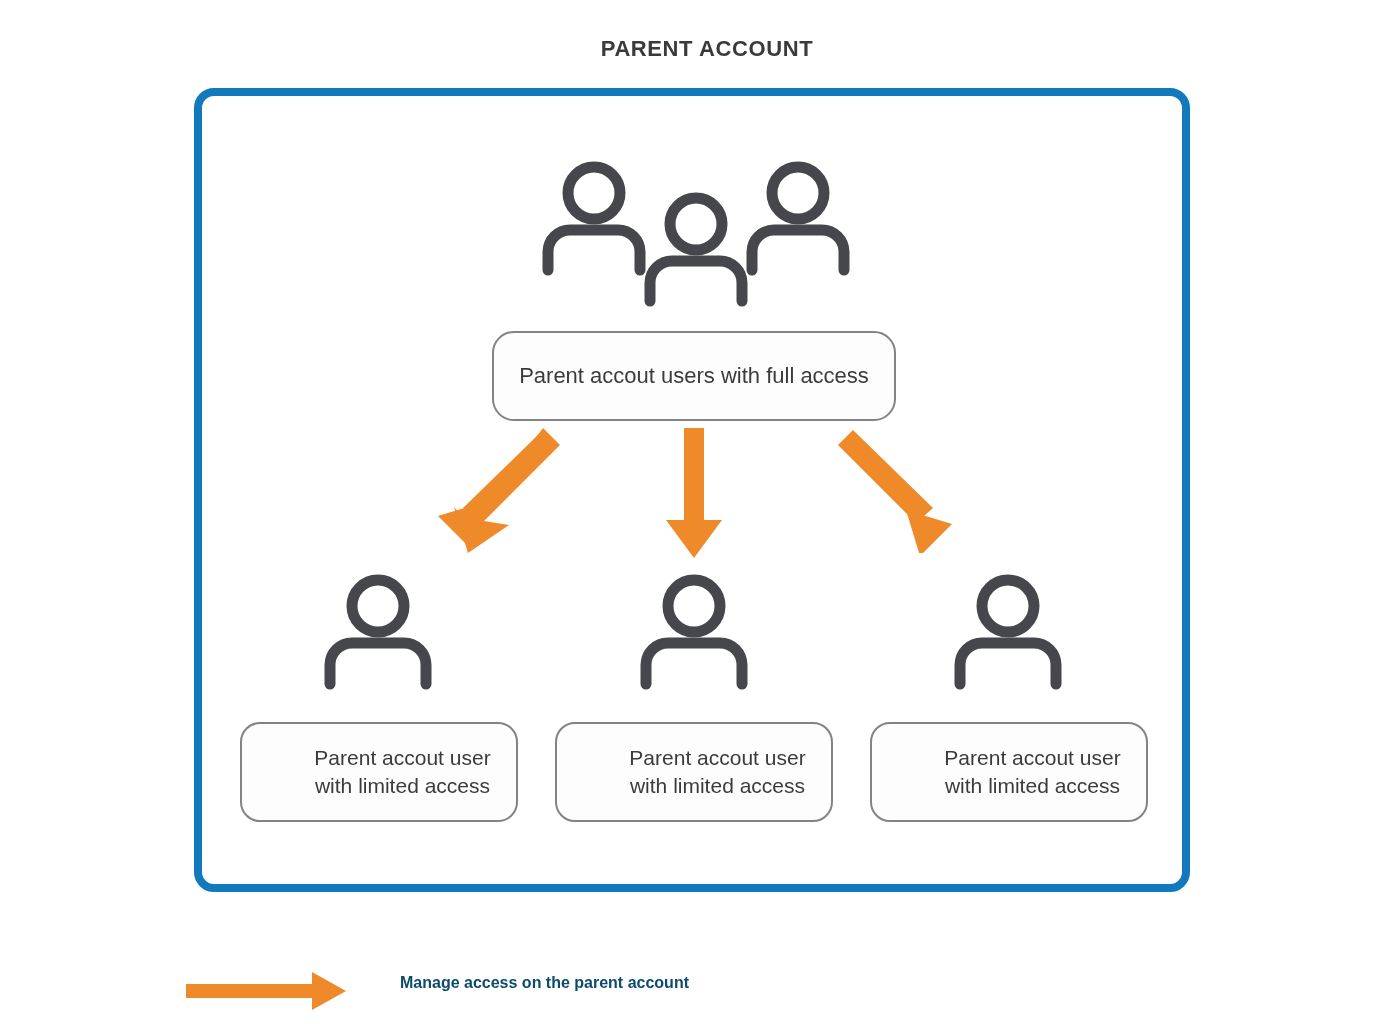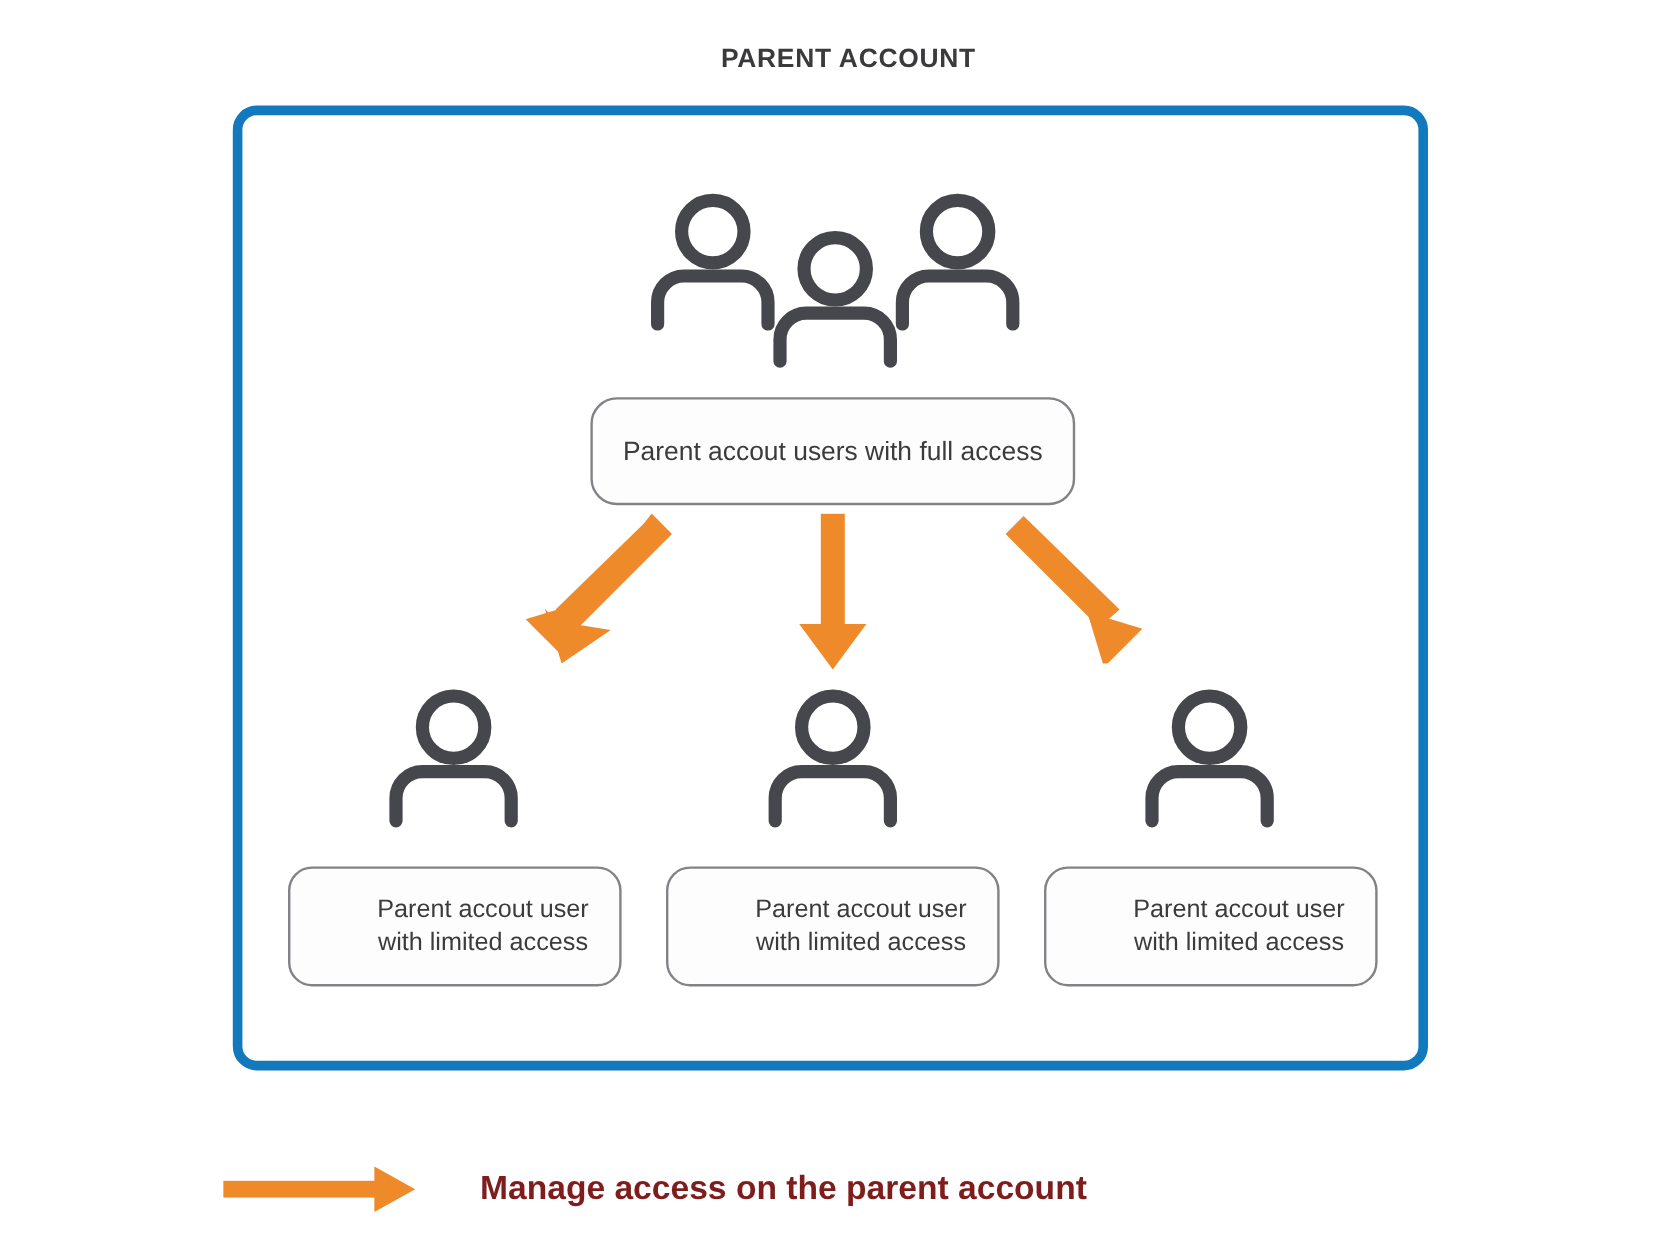--- a/index.html
+++ b/index.html
@@ -125,23 +125,23 @@
     position: absolute;
     left: 0;
     top: 12px;
     width: 165px;
     height: 42px;
   }
   .legend-label {
     position: absolute;
     left: 214px;
     top: 16px;
-    font-size: 28px;
+    font-size: 16px;
     font-weight: bold;
-    color: #7f1d1d;
+    color: #0c4a6e;
     font-family: "Liberation Sans", sans-serif;
     white-space: nowrap;
   }
 </style>
 </head>
 <body>
 
 <div id="page">
 
   <div class="diagram-title">PARENT ACCOUNT</div>

